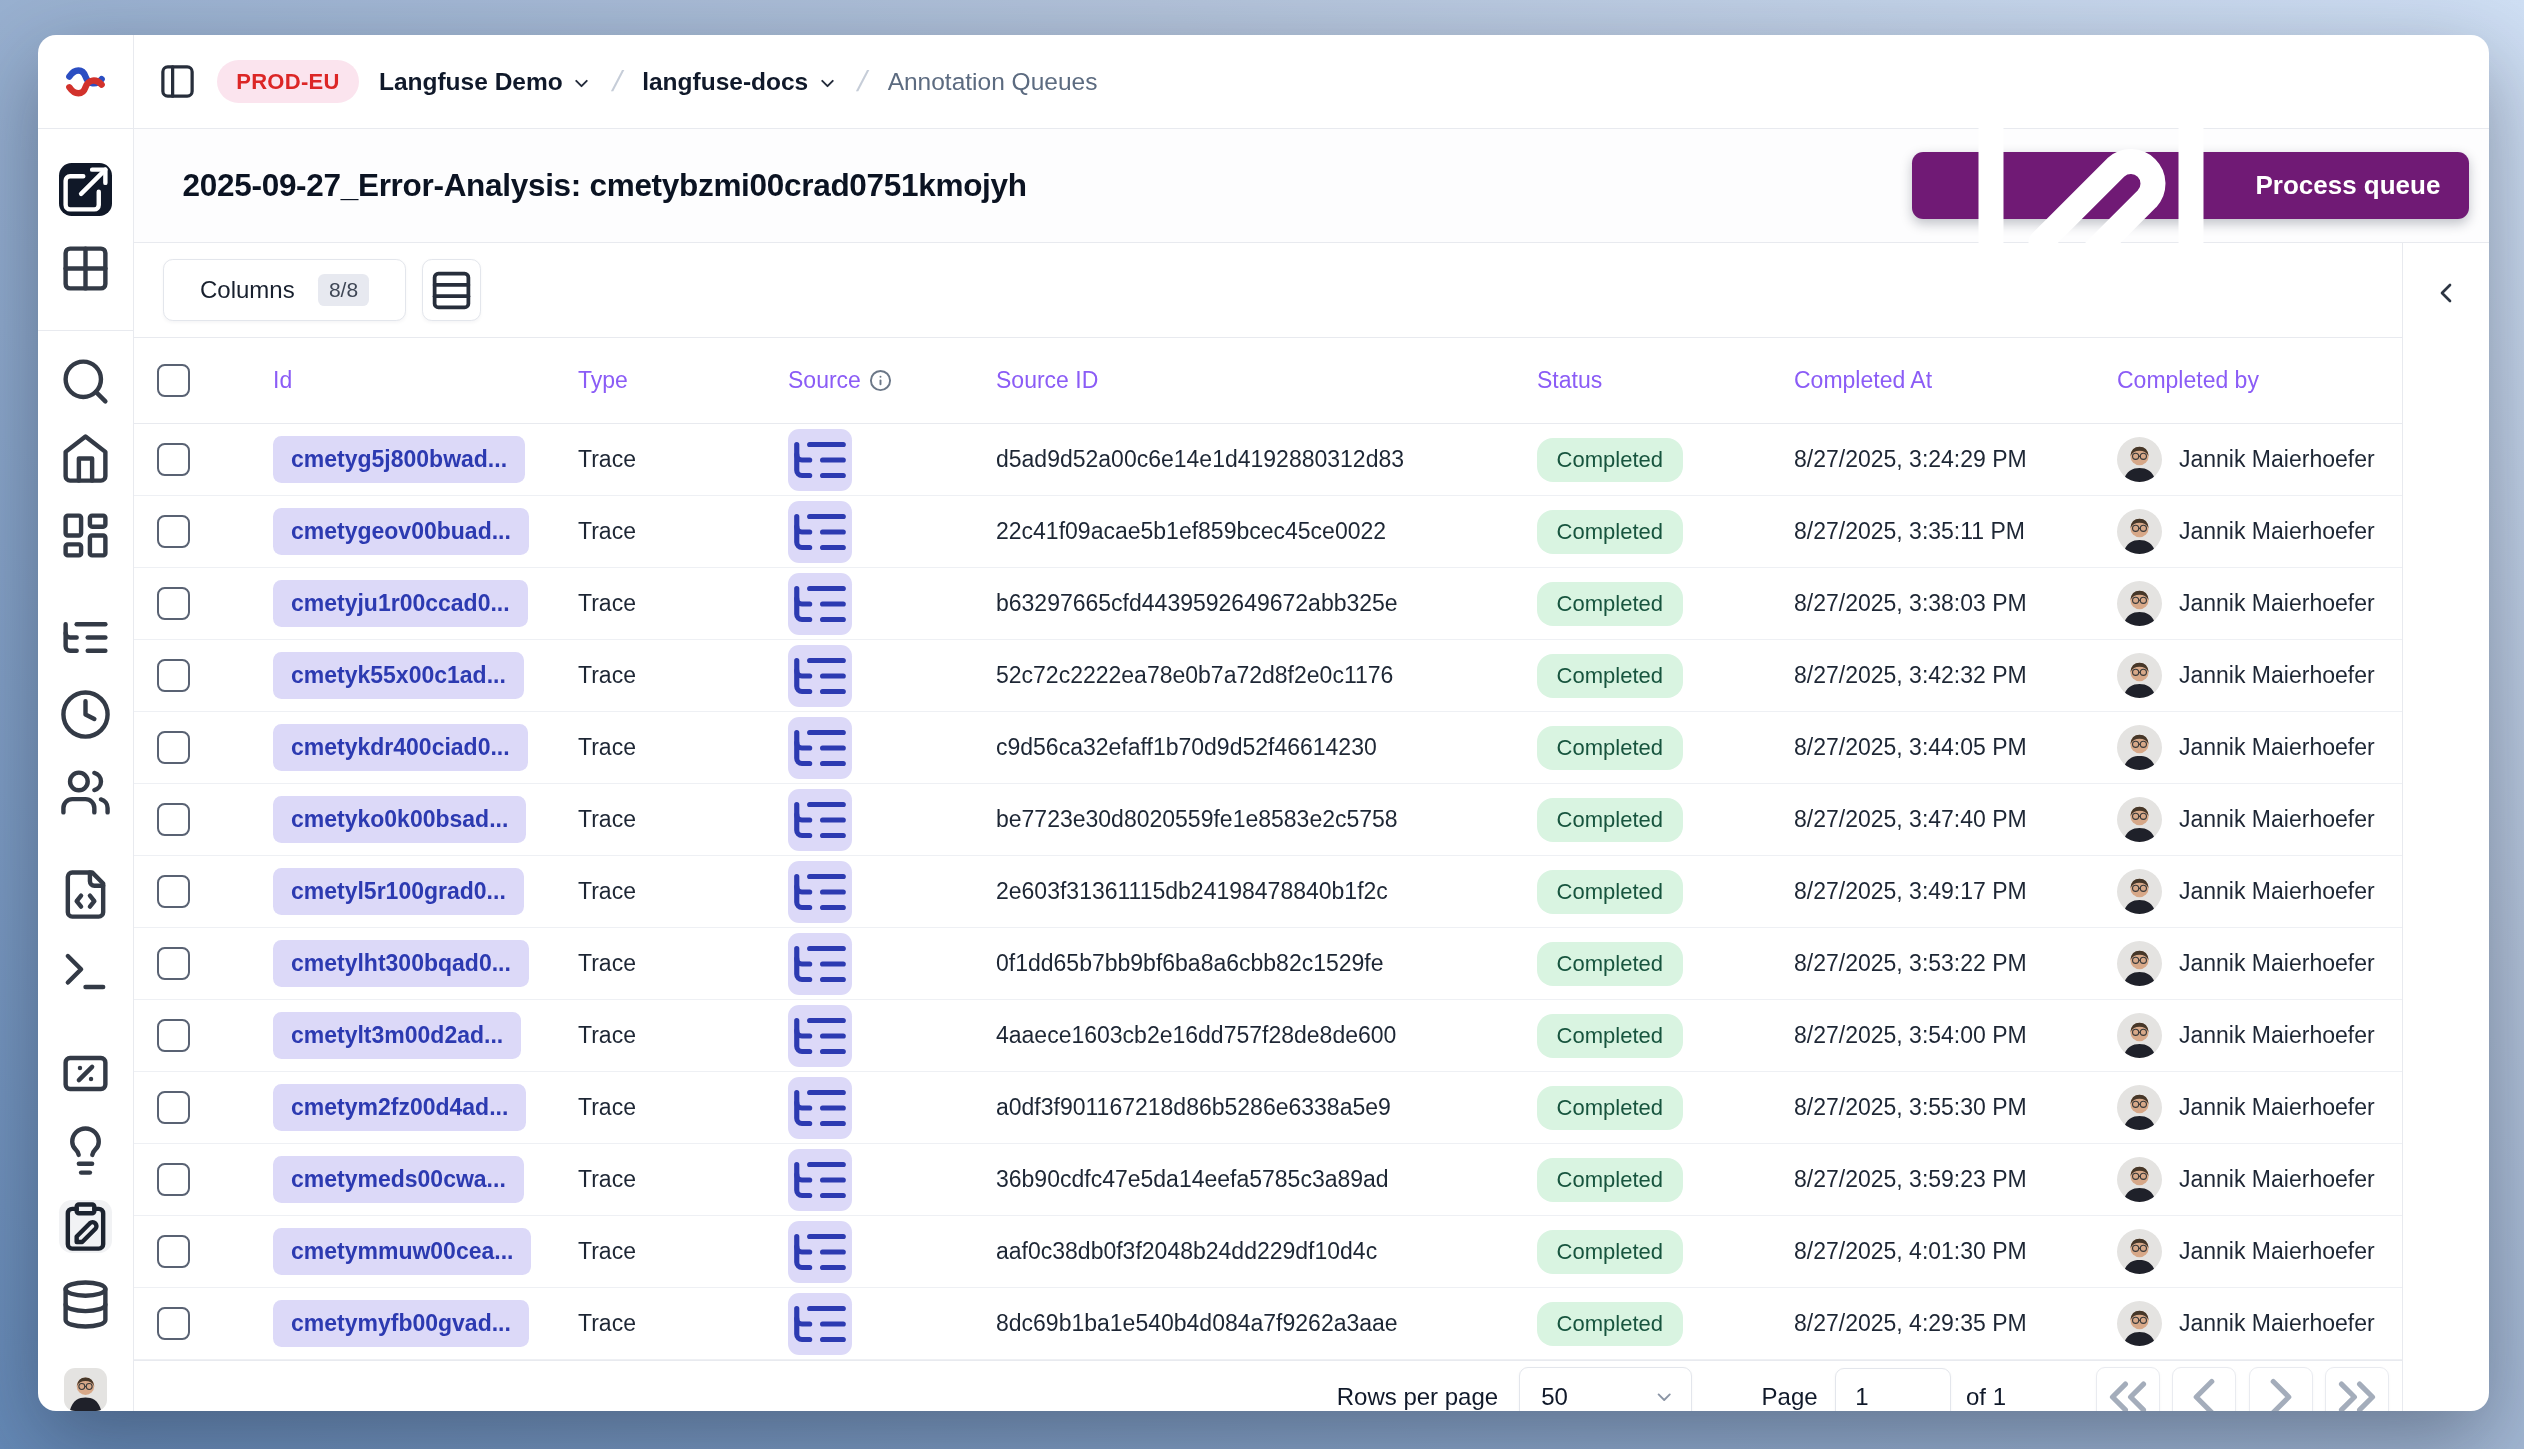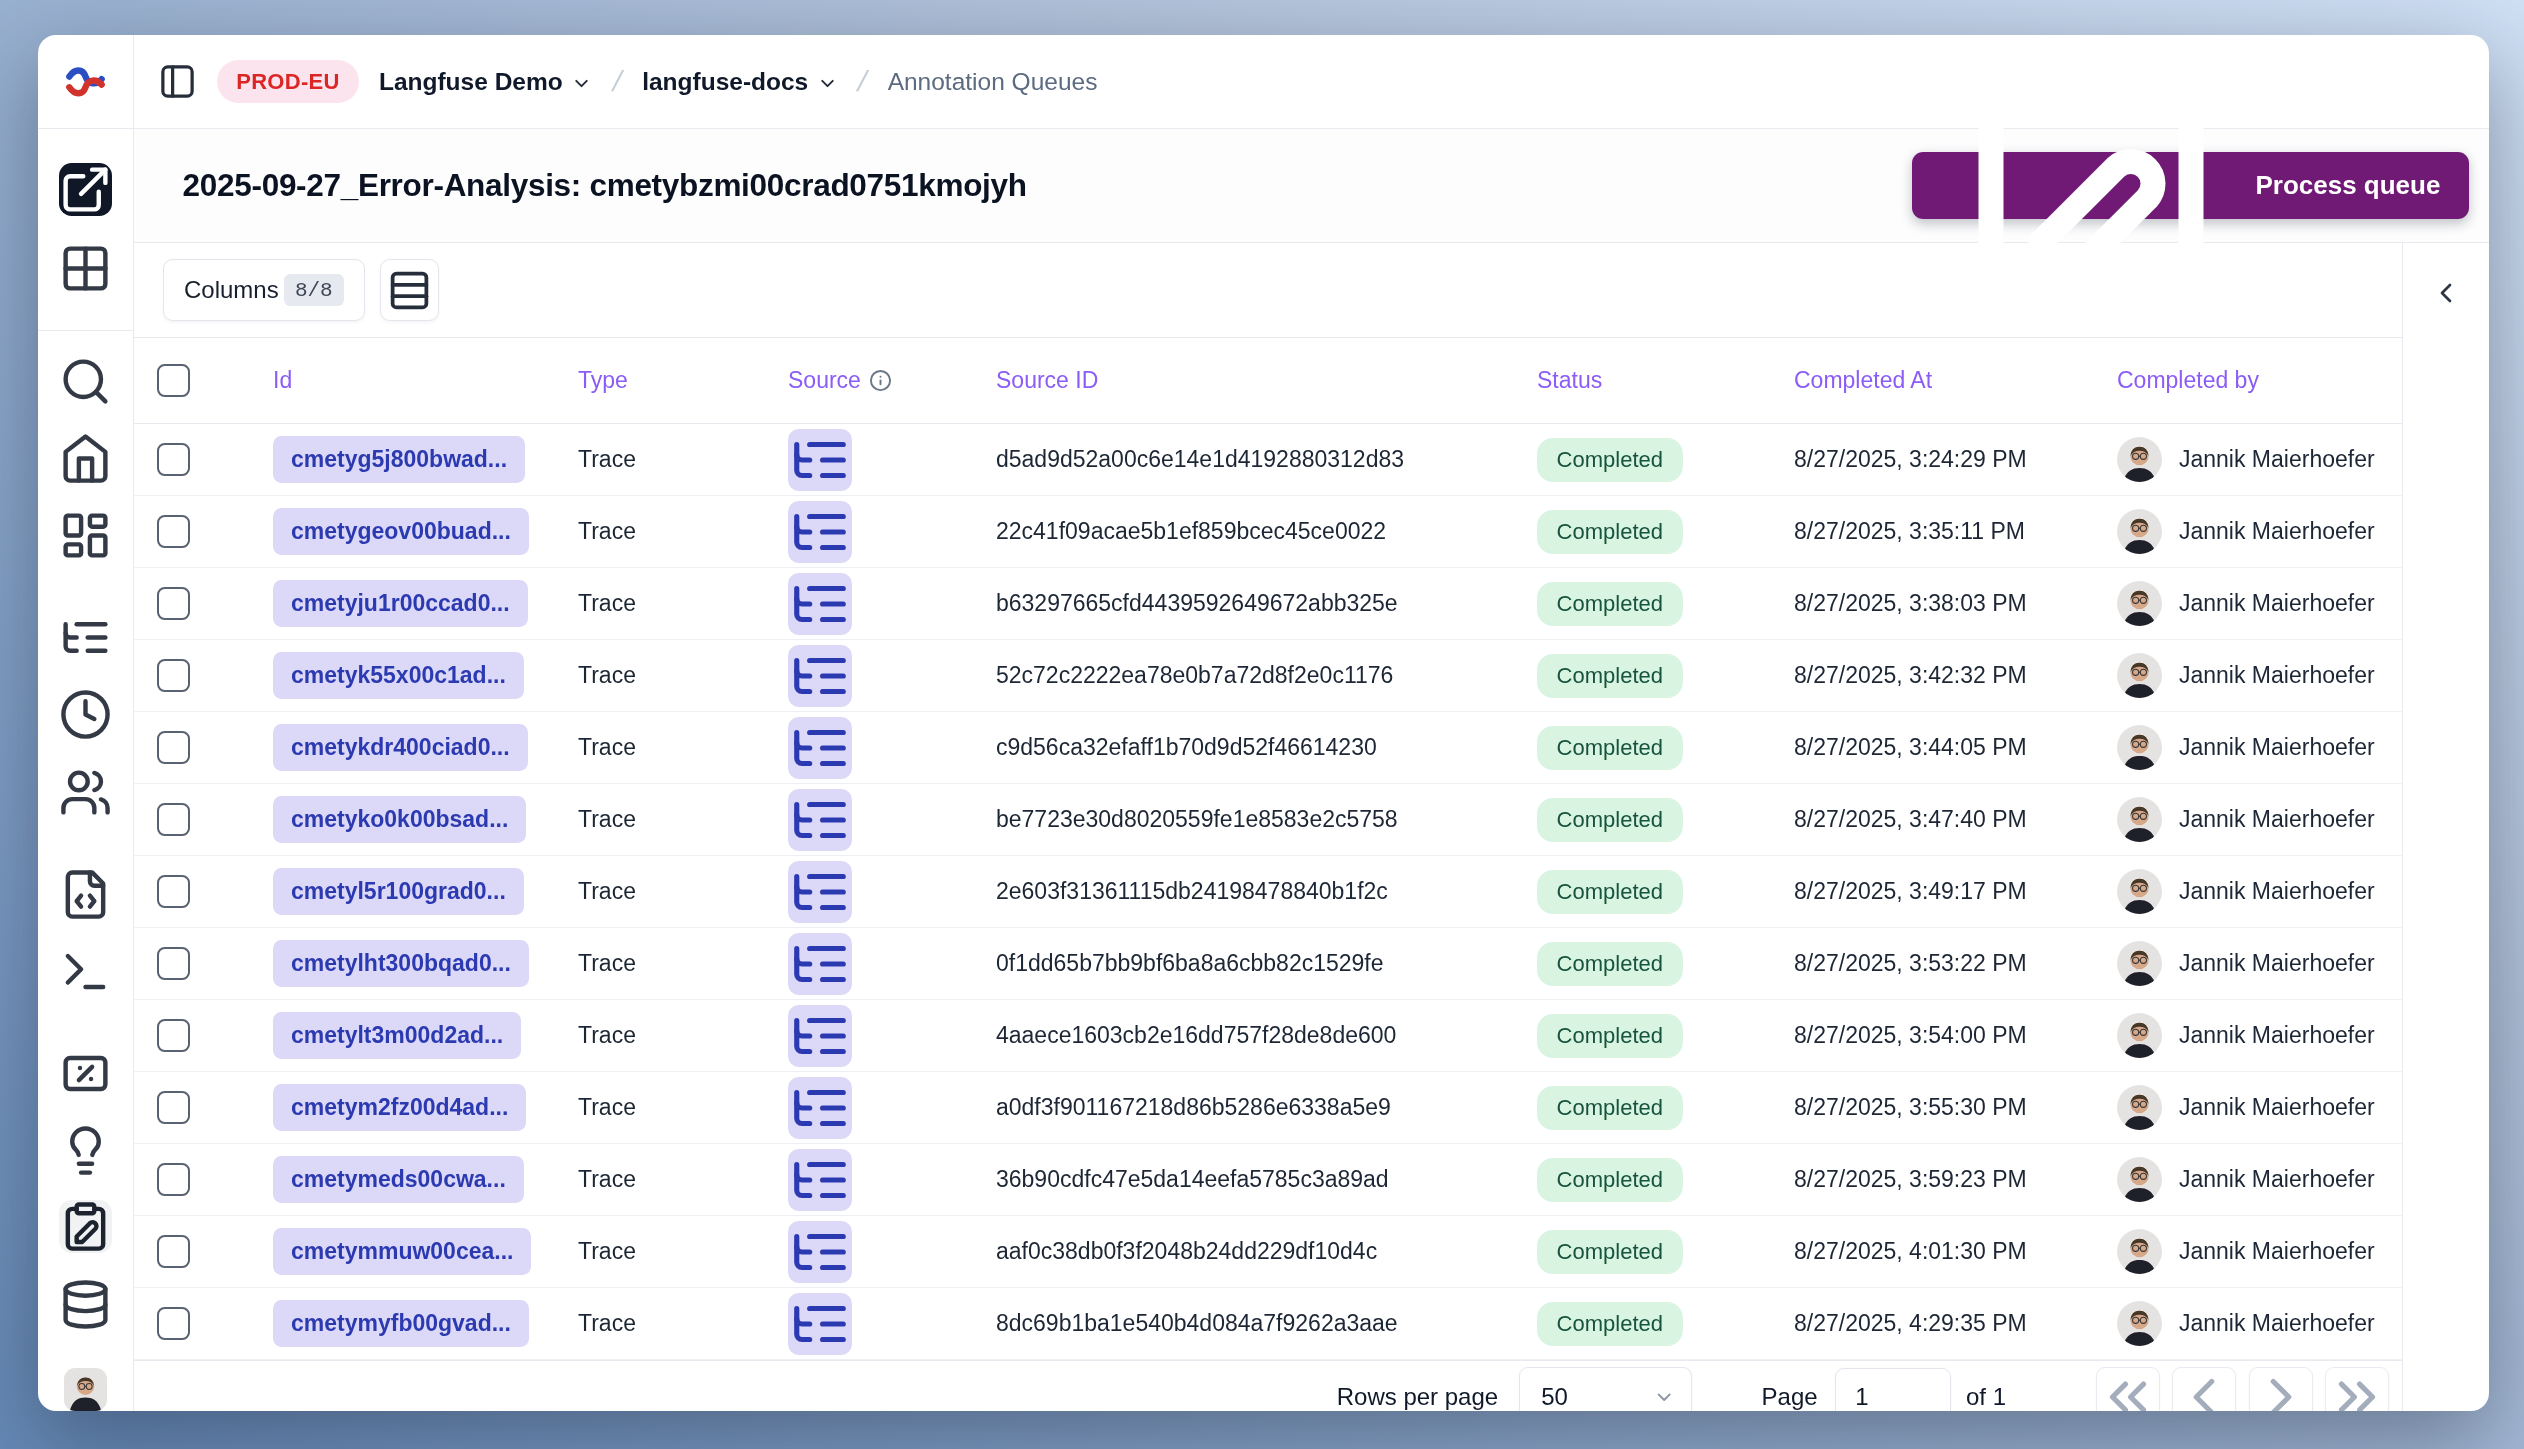--- a/index.html
+++ b/index.html
@@ -43,22 +43,22 @@
   .spacer{flex:1;}
   .process-btn{display:flex;align-items:center;gap:14px;height:67px;padding:0 29px;background:#701a75;color:#fff;border:none;border-radius:11.2px;font-size:26px;font-weight:600;font-family:inherit;box-shadow:0 4.2px 11.2px rgba(15,23,42,.25);cursor:pointer;}
   .process-btn svg{width:32px;height:32px;}
 
   .sub{flex:1;display:flex;min-height:0;}
   .content{flex:1;display:flex;flex-direction:column;border-right:1.4px solid #e8eaef;min-width:0;}
   .right-panel{width:86px;flex:none;display:flex;justify-content:center;padding-top:34px;}
   .right-panel svg{width:32px;height:32px;color:#2d3643;}
 
   .toolbar{height:94px;flex:none;display:flex;align-items:center;padding-left:29px;gap:15.4px;border-bottom:1.4px solid #e8eaef;}
-  .columns-btn{display:flex;align-items:center;gap:5px;height:62px;padding:0 20px;background:#fff;border:1.4px solid #e3e6ec;border-radius:9.8px;font-size:24px;font-weight:500;color:#18202e;font-family:inherit;cursor:pointer;box-shadow:0 1.4px 3.5px rgba(15,23,42,.04);}
-  .columns-count{background:#e7e9f0;border-radius:6.3px;padding:4.2px 11.2px;font-size:21px;color:#3e4655;font-weight:500;font-family:Liberation Mono, monospace;}
+  .columns-btn{display:flex;align-items:center;gap:23px;height:62px;padding:0 36px;background:#fff;border:1.4px solid #e3e6ec;border-radius:9.8px;font-size:24px;font-weight:500;color:#18202e;font-family:inherit;cursor:pointer;box-shadow:0 1.4px 3.5px rgba(15,23,42,.04);}
+  .columns-count{background:#e7e9f0;border-radius:6.3px;padding:4.2px 11.2px;font-size:21px;color:#3e4655;font-weight:500;}
   .rowheight-btn{width:59px;height:62px;display:flex;align-items:center;justify-content:center;background:#fff;border:1.4px solid #e3e6ec;border-radius:9.8px;cursor:pointer;box-shadow:0 1.4px 3.5px rgba(15,23,42,.04);}
   .rowheight-btn svg{width:32px;height:32px;color:#272e3b;}
 
   .thead{height:85px;flex:none;display:flex;align-items:center;border-bottom:1.4px solid #e8eaef;padding-left:23px;font-size:23px;color:#8b5cf6;}
   .trow{height:71px;flex:none;display:flex;align-items:center;border-bottom:1.4px solid #eef0f4;padding-left:23px;font-size:23px;color:#1d2634;background:#fff;}
   .col{display:flex;align-items:center;min-width:0;}
   .c-check{width:116px;}
   .c-id{width:305px;}
   .c-type{width:210px;}
   .c-source{width:208px;}

